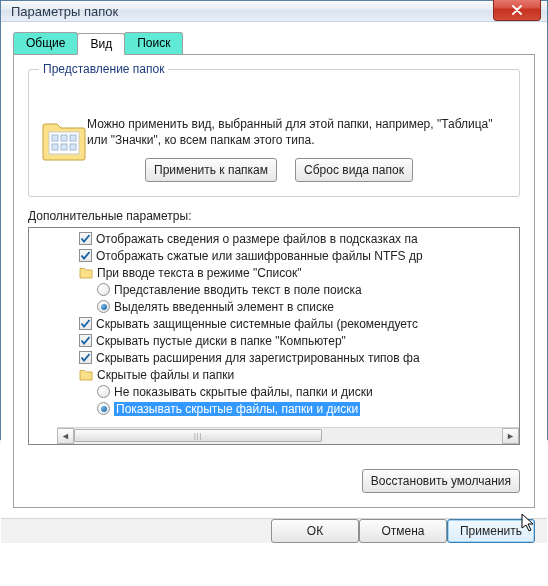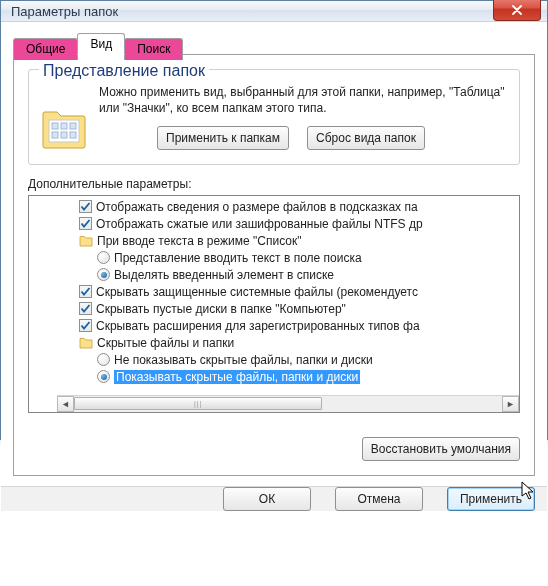--- a/index.html
+++ b/index.html
@@ -59,27 +59,27 @@
 }
 .tabs-row {
   display: flex;
   position: relative;
   z-index: 2;
 }
 .tab {
   padding: 3px 12px 3px 12px;
   border: 1px solid #a0a0a0;
   border-bottom: none;
-  background: #ec4899;
+  background: #5eead4;
   margin-right: -1px;
   border-radius: 3px 3px 0 0;
   font-size: 12px;
   cursor: default;
   position: relative;
-  top: 6px;
+  top: 0;
 }
 .tab.active {
   background: #fff;
   border-bottom: 1px solid #fff;
   top: 1px;
   z-index: 3;
 }
 .tab-panel {
   border: 1px solid #a0a0a0;
   background: #fff;
@@ -96,26 +96,26 @@
   padding: 10px 12px 14px 12px;
   position: relative;
 }
 .fieldset-legend {
   position: absolute;
   top: -8px;
   left: 10px;
   background: #fff;
   padding: 0 4px;
   color: #1e3c7b;
-  font-size: 16px;
+  font-size: 12px;
 }
 .folder-view {
   display: flex;
-  gap: 12px;
-  align-items: flex-end;
+  align-items: flex-start;
+  margin-top: 32px;
 }
 .folder-icon {
   width: 46px;
   height: 42px;
   flex-shrink: 0;
   margin-top: 8px;
 }
 .folder-text {
   font-size: 12px;
   color: #222;
@@ -257,21 +257,21 @@
   justify-content: flex-end;
   margin-top: 24px;
 }
 .footer {
   height: 46px;
   border-top: 1px solid #d6d6d6;
   background: #f1f1f1;
   display: flex;
   align-items: center;
   justify-content: flex-end;
-  gap: 24px;
+  gap: 0;
   padding-right: 12px;
 }
 .footer button.win { min-width: 88px; }
 .cursor {
   position: absolute;
   right: 10px;
   bottom: 10px;
   pointer-events: none;
 }
 </style>

